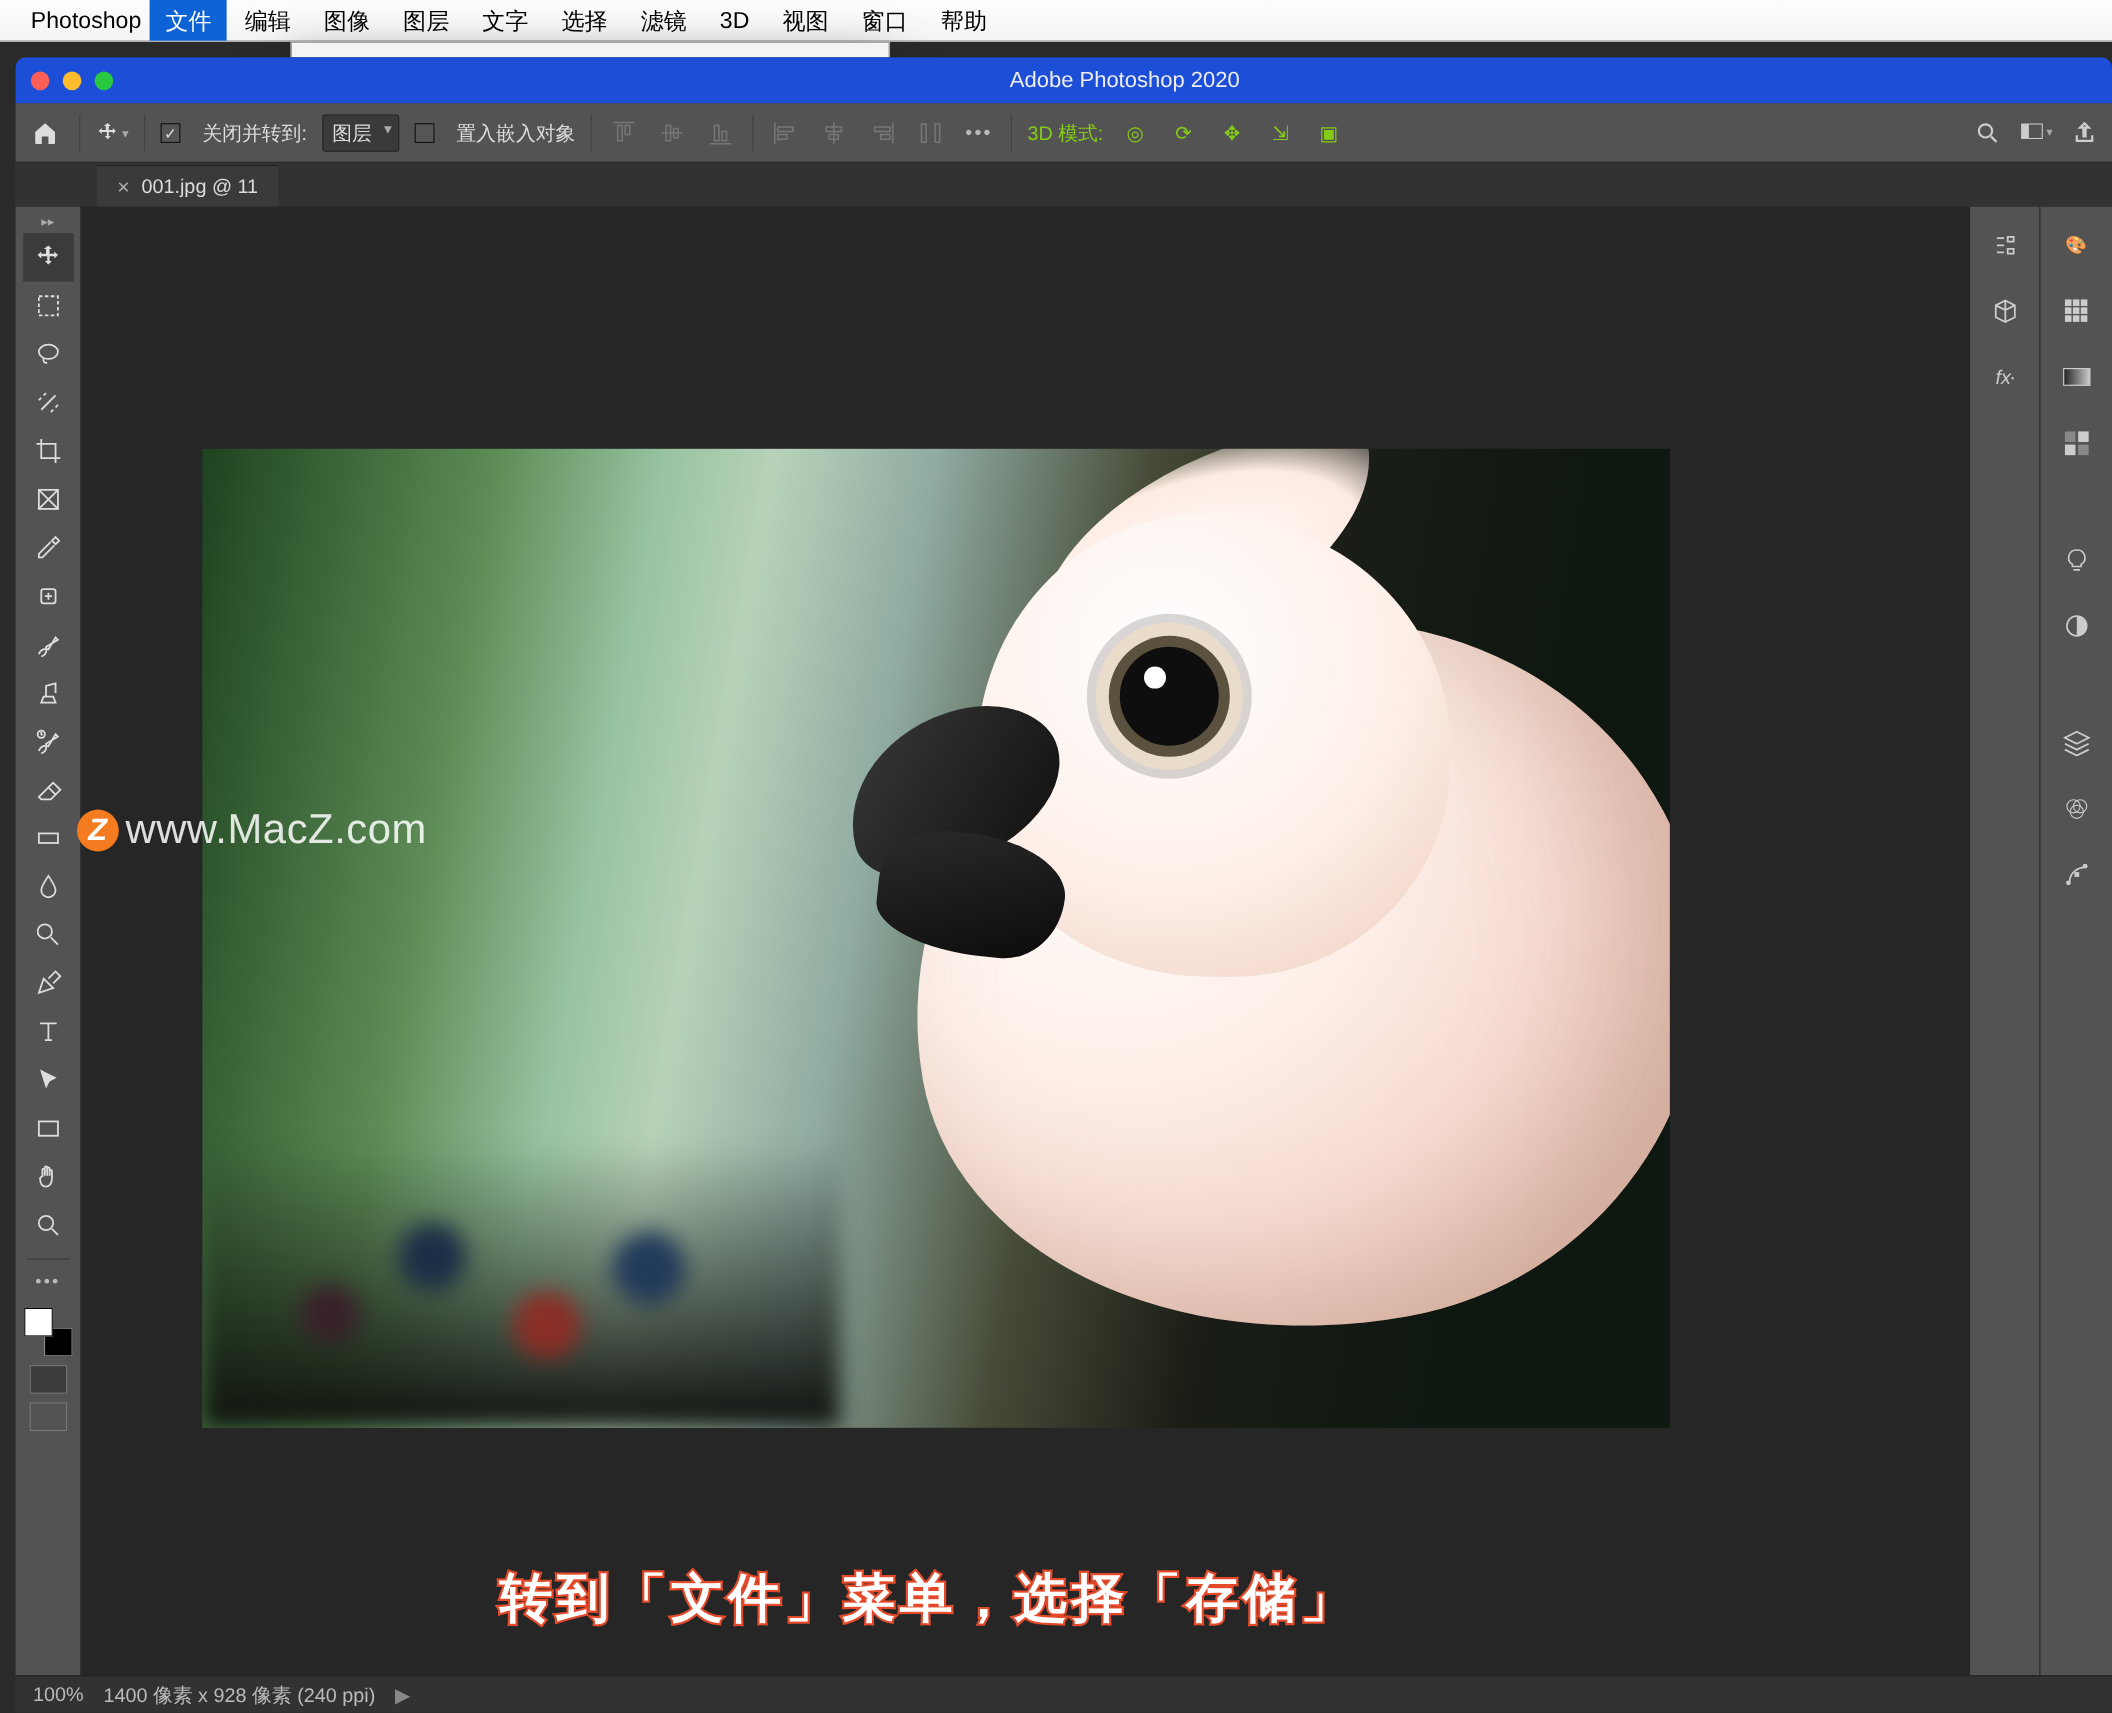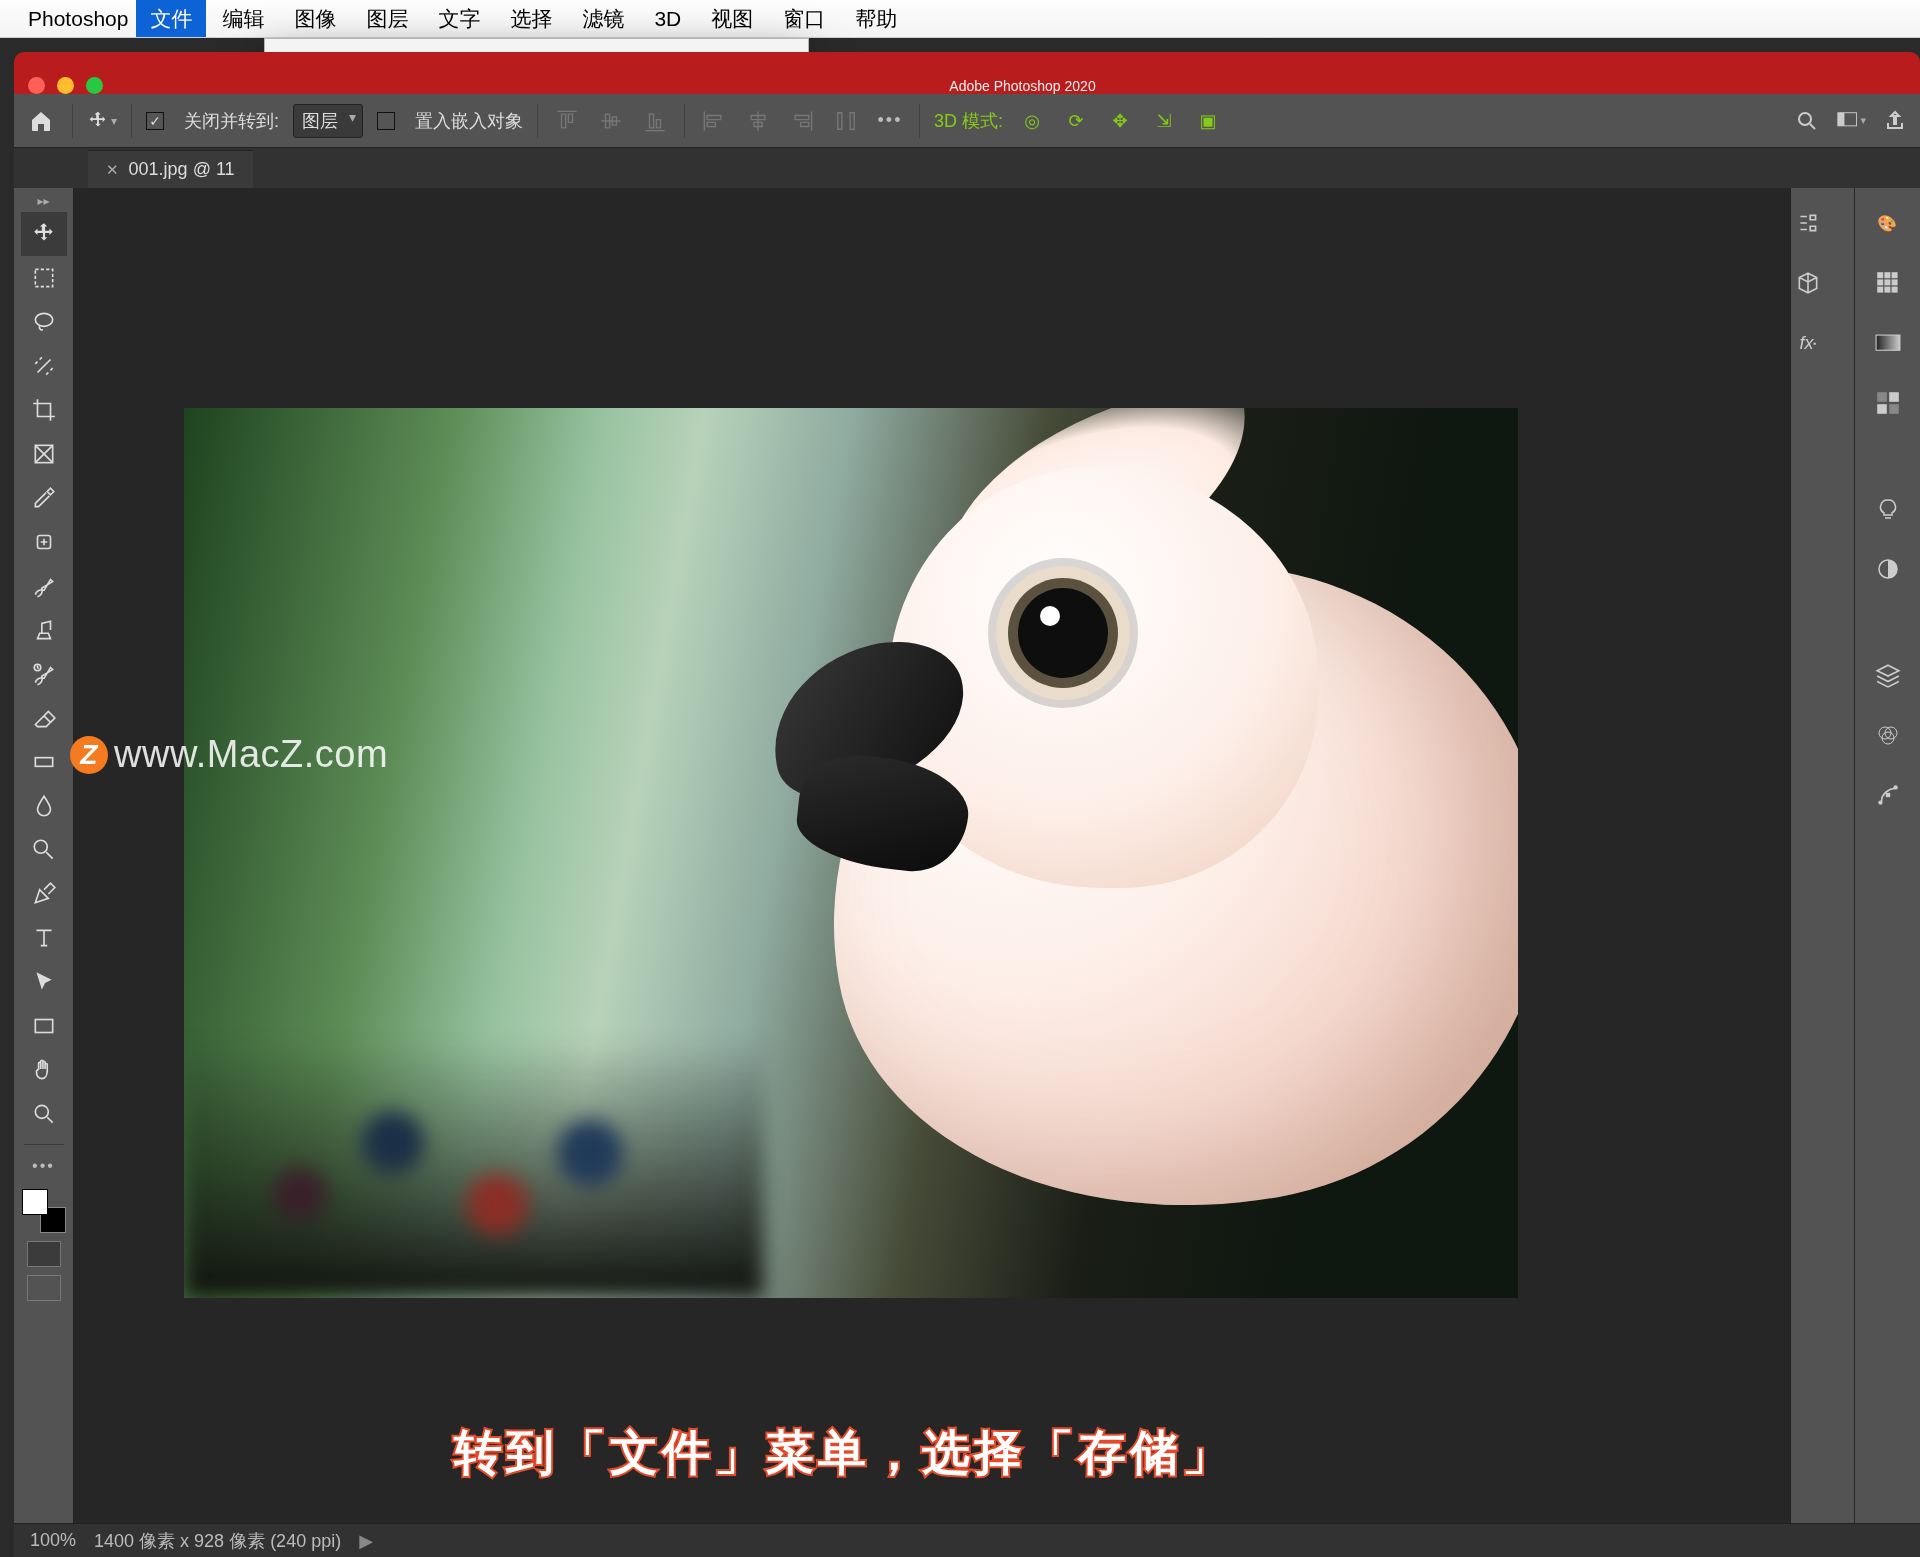--- a/index.html
+++ b/index.html
@@ -7,21 +7,21 @@
 
 
 .menubar{height:38px;background:linear-gradient(#fdfdfd,#f4f4f4);display:flex;align-items:center;padding:0 18px;font-size:21px;color:#000;gap:2px;border-bottom:1px solid #d0d0d0}
 .menubar .apple{font-size:24px;margin-right:8px}
 .menubar .app-name{font-weight:400;margin-right:6px}
 .menubar .mi{padding:0 14px;height:100%;display:flex;align-items:center;cursor:default}
 .menubar .mi.open{background:#0d63d6;color:#fff}
 
 
 .ps-window{position:absolute;left:14px;top:52px;right:0;bottom:0;background:#323232;border-top-left-radius:10px;border-top-right-radius:10px;overflow:hidden;display:flex;flex-direction:column}
-.titlebar{height:42px;background:#b91c1c;display:flex;align-items:flex-end;padding-left:14px;font-size:14px;color:#eee}
+.titlebar{height:42px;background:#1d4ed8;display:flex;align-items:center;padding-left:14px;font-size:20px;color:#eee}
 .dots{display:flex;gap:12px;align-items:center;margin-right:22px}
 .dot{width:17px;height:17px;border-radius:50%}
 .dot.r{background:#ff5f57}.dot.y{background:#febc2e}.dot.g{background:#28c840}
 
 
 .options{height:54px;background:#535353;border-bottom:1px solid #222;display:flex;align-items:center;padding:0 10px;gap:14px;color:#ddd;font-size:18px}
 .options .home{width:34px;height:34px;display:flex;align-items:center;justify-content:center;color:#ddd}
 .options .sep{width:1px;height:34px;background:#424242}
 .options .lbl{white-space:nowrap}
 .options .select{background:#3a3a3a;border:1px solid #222;padding:4px 24px 4px 8px;border-radius:3px;position:relative}
@@ -57,21 +57,21 @@
 .bird .eye{position:absolute;width:90px;height:90px;border-radius:50%;background:#0e0e0e;right:410px;top:160px;box-shadow:0 0 0 10px #5b513f,0 0 0 22px #e9dccb,0 0 0 30px rgba(0,0,0,.15)}
 .bird .eye::after{content:"";position:absolute;width:20px;height:20px;border-radius:50%;background:#fff;top:18px;left:22px}
 .bird .beak{position:absolute;width:220px;height:260px;right:540px;top:220px}
 .bird .beak .u{position:absolute;width:200px;height:140px;background:linear-gradient(135deg,#3a3a3a,#0e0e0e);border-radius:60% 40% 70% 30%/70% 40% 60% 30%;top:0;left:10px;transform:rotate(-14deg)}
 .bird .beak .l{position:absolute;width:170px;height:110px;background:linear-gradient(160deg,#2c2c2c,#0a0a0a);border-radius:40% 60% 35% 65%/50% 50% 60% 40%;top:110px;left:40px;transform:rotate(6deg)}
 .bird .crest{position:absolute;right:250px;top:-10px;width:340px;height:160px;background:radial-gradient(ellipse at 40% 60%,#fff 0%,#fdebe2 60%,transparent 90%);border-radius:70% 30% 80% 20%/80% 20% 90% 10%;transform:rotate(-20deg)}
 .canvas .crowd{position:absolute;bottom:0;left:0;width:580px;height:260px;background:radial-gradient(circle at 20% 60%,#39202a 0 26px,transparent 28px),radial-gradient(circle at 36% 40%,#1b2f47 0 30px,transparent 32px),radial-gradient(circle at 54% 64%,#8a2e26 0 30px,transparent 32px),radial-gradient(circle at 70% 44%,#203a5a 0 32px,transparent 34px),linear-gradient(180deg,rgba(0,0,0,0),#10120e);filter:blur(10px)}
 
 
 .rightside{display:flex}
-.panelstrip{width:64px;background:#535353;border-left:1px solid #222;display:flex;flex-direction:column;align-items:flex-start;padding-top:18px;gap:26px}
+.panelstrip{width:64px;background:#535353;border-left:1px solid #222;display:flex;flex-direction:column;align-items:center;padding-top:18px;gap:26px}
 .panelstrip2{width:66px;background:#535353;border-left:1px solid #2a2a2a;display:flex;flex-direction:column;align-items:center;padding-top:18px;gap:26px}
 .pi{width:34px;height:34px;display:flex;align-items:center;justify-content:center;color:#ccc;fill:#ccc}
 
 
 .status{height:34px;background:#323232;color:#bbb;font-size:18px;display:flex;align-items:center;padding:0 16px;gap:18px;border-top:1px solid #222}
 .status .arrow{color:#888}
 
 
 .dropdown{position:absolute;left:264px;top:38px;width:545px;background:linear-gradient(#f4f4f4,#ececec);border:1px solid #b5b5b5;box-shadow:0 18px 40px rgba(0,0,0,.5);padding:8px 0 12px;font-size:22px;color:#222}
 .dropdown .row{display:flex;align-items:center;justify-content:space-between;padding:4px 26px 4px 30px;height:36px;cursor:default}

